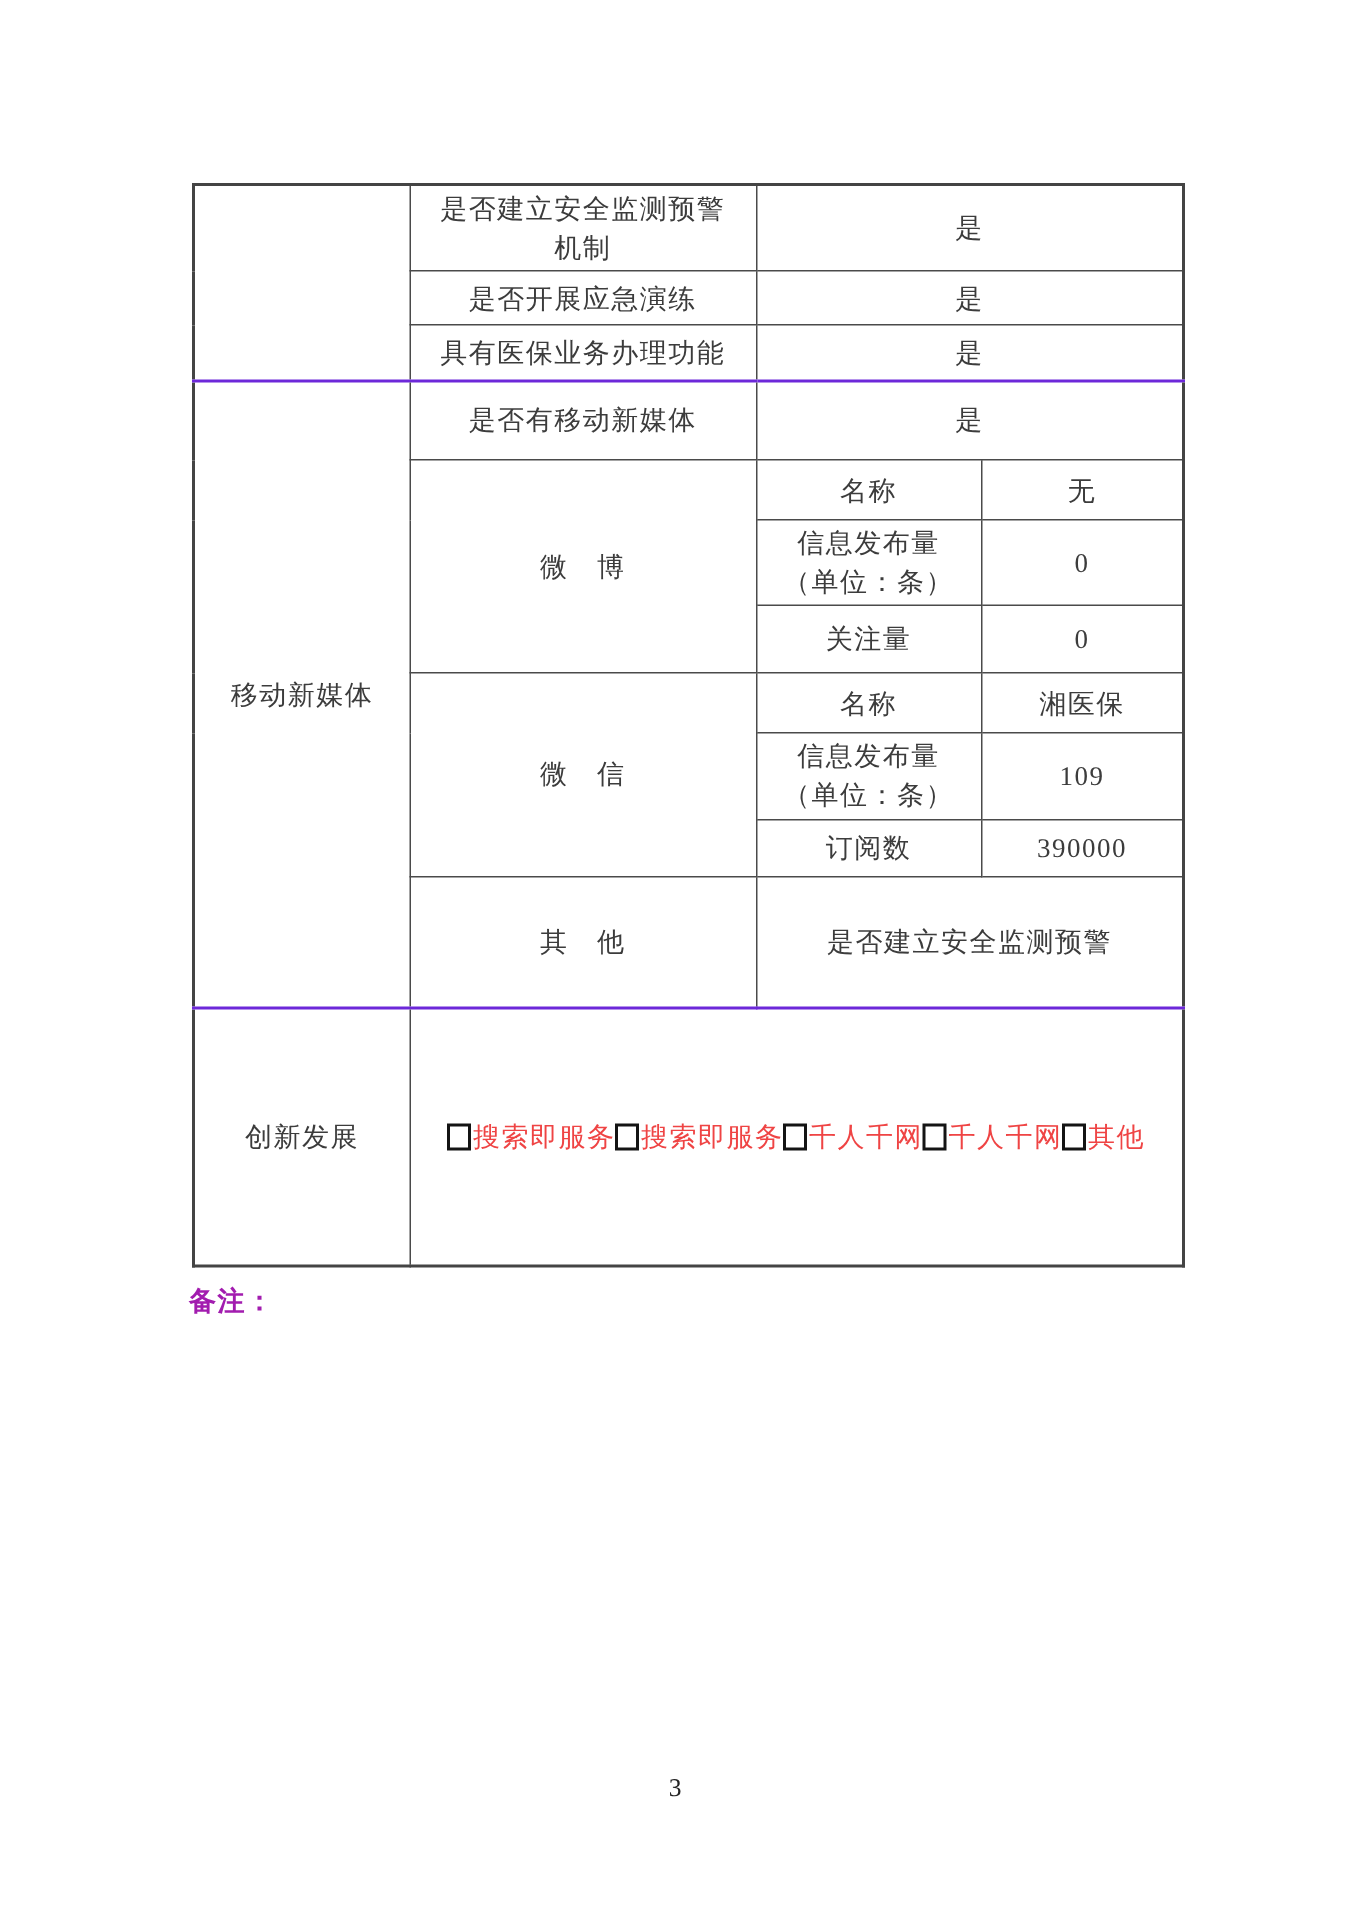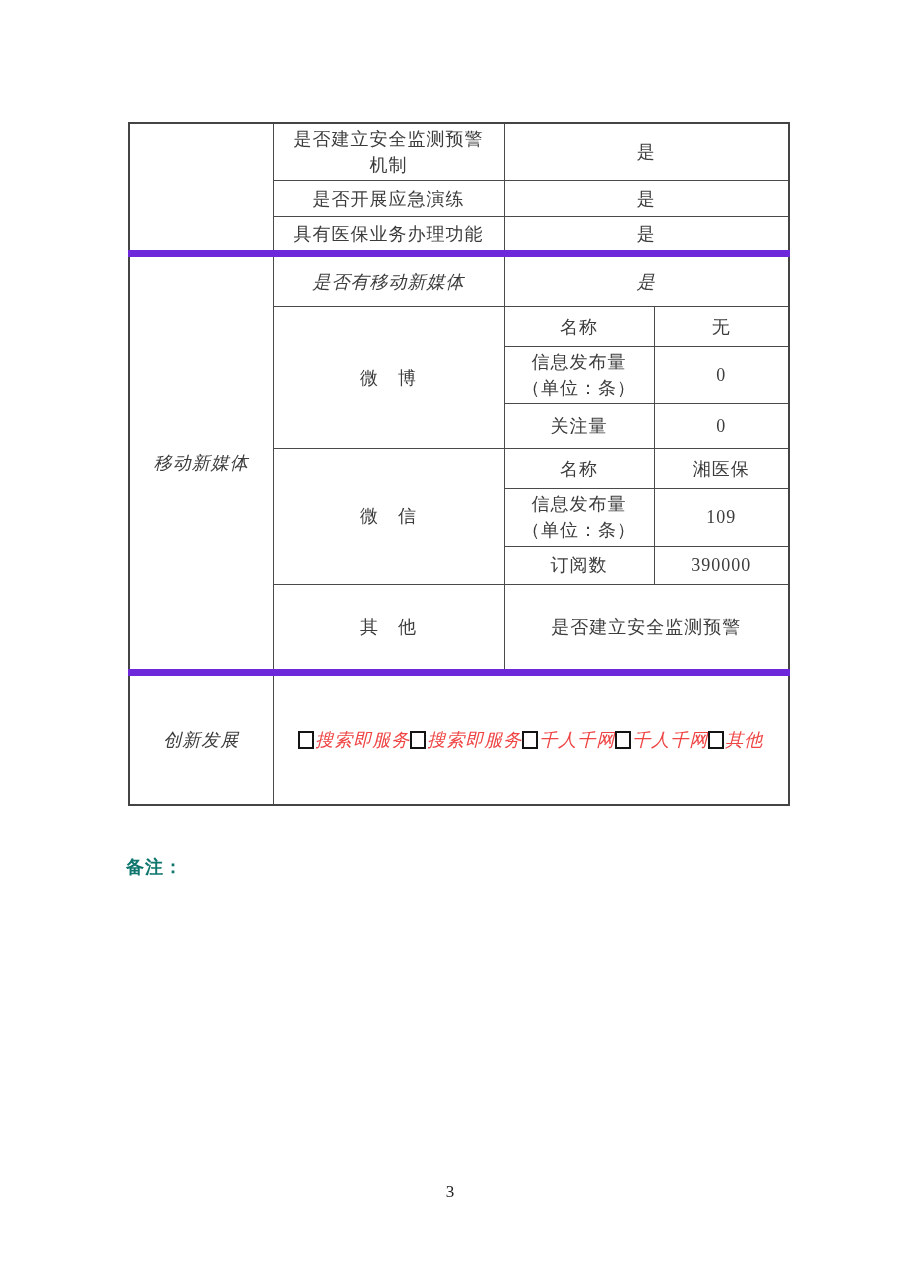--- a/index.html
+++ b/index.html
@@ -21,42 +21,42 @@
     border:1px solid #4a4a4a;
     text-align:center;
     vertical-align:middle;
     font-size:18px;
     letter-spacing:1px;
     line-height:1.45;
     padding:2px 4px;
     color:#3c3c3c;
   }
   table.report{border:2px solid #444444;margin-top:12px;}
-  tr.section-start td{border-top:7px solid #6d28d9;font-style:italic;}
+  tr.section-start td{border-top:2px solid #6d28d9;}
   td.pre{white-space:pre-line;}
   
   .h53{height:53px}.h36{height:36px}.h37{height:37px}.h40{height:40px}
   .h55{height:55px}.h45{height:45px}.h57{height:57px}.h38{height:38px}
-  .h99{height:88px}.h151{height:133px}
+  .h99{height:88px}.h151{height:172px}
   
   .cb-line{
     display:flex;align-items:center;justify-content:center;
     font-size:18px;letter-spacing:1px;color:#ef4444;
   }
   .cb-option{display:inline-flex;align-items:center;}
   .cb-box{
     display:inline-block;
     width:12px;height:14px;
     border:2px solid #141414;
     margin:0 1px 0 0;
     background:#ffffff;
   }
   .notes{
     position:absolute;left:126px;top:855px;
-    font-size:18px;font-weight:bold;color:#0f766e;
+    font-size:18px;font-weight:bold;color:#a21caf;
     letter-spacing:1px;
   }
   .page-number{
     position:absolute;left:0;top:1182px;width:900px;
     text-align:center;font-size:17px;color:#242424;
   }
 </style>
 </head>
 <body>
 

